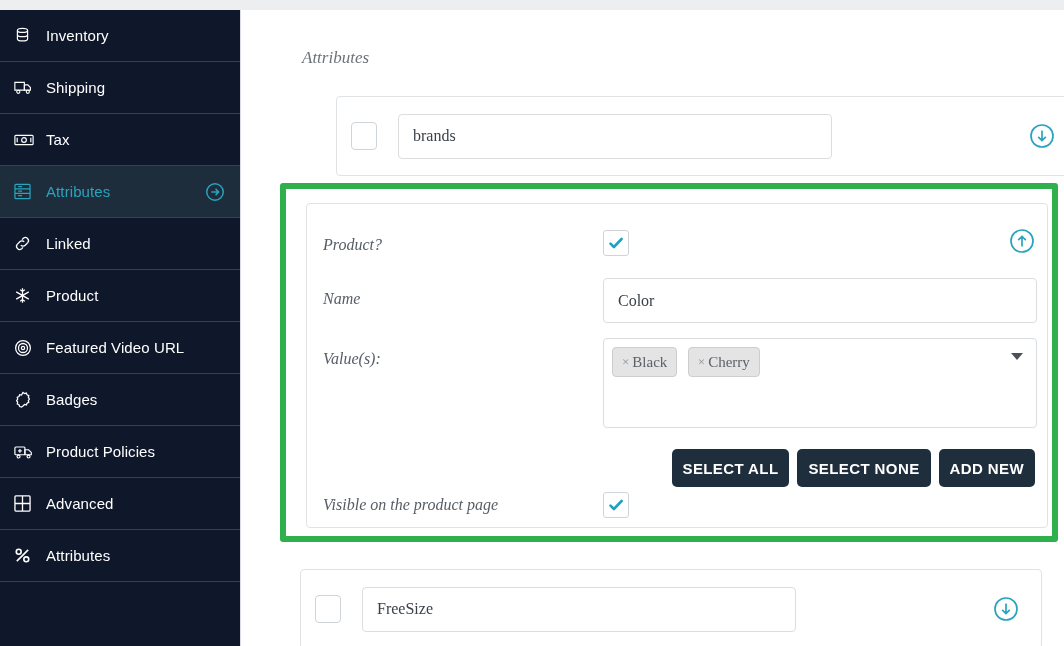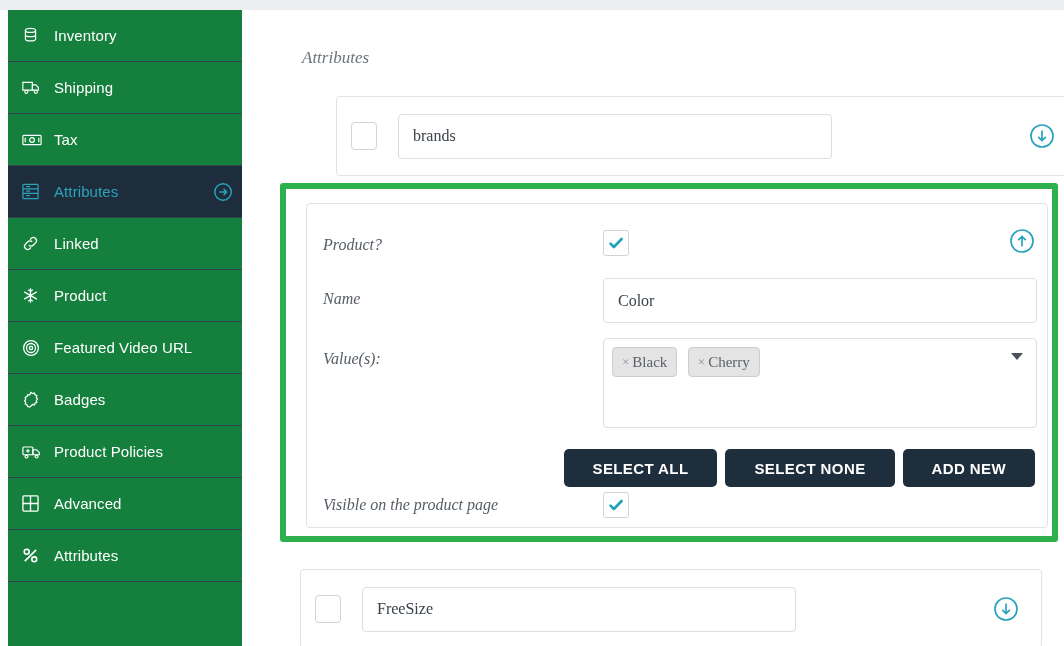--- a/index.html
+++ b/index.html
@@ -19,24 +19,24 @@
     top: 0; left: 0;
     width: 1064px;
     height: 10px;
     background: #eceef0;
   }
 
   
   .sidebar {
     position: absolute;
     top: 10px;
-    left: 8px;
+    left: 0;
     width: 241px;
     height: 636px;
-    background: #15803d;
+    background: #0f172a;
     border-right: 1px solid #d9dde1;
   }
   .nav-item {
     height: 52px;
     display: flex;
     align-items: center;
     padding: 0 14px 0 14px;
     border-bottom: 1px solid #33424f;
     color: #ffffff;
     font-size: 15px;
@@ -253,21 +253,21 @@
     right: 12px;
     display: flex;
     gap: 8px;
   }
   .btn {
     background: #1f2e3d;
     color: #ffffff;
     border: none;
     border-radius: 5px;
     height: 38px;
-    padding: 0 29px;
+    padding: 0 11px;
     font-size: 15px;
     font-weight: bold;
     letter-spacing: .4px;
     cursor: pointer;
     font-family: "Liberation Sans", sans-serif;
   }
 </style>
 </head>
 <body>
 

